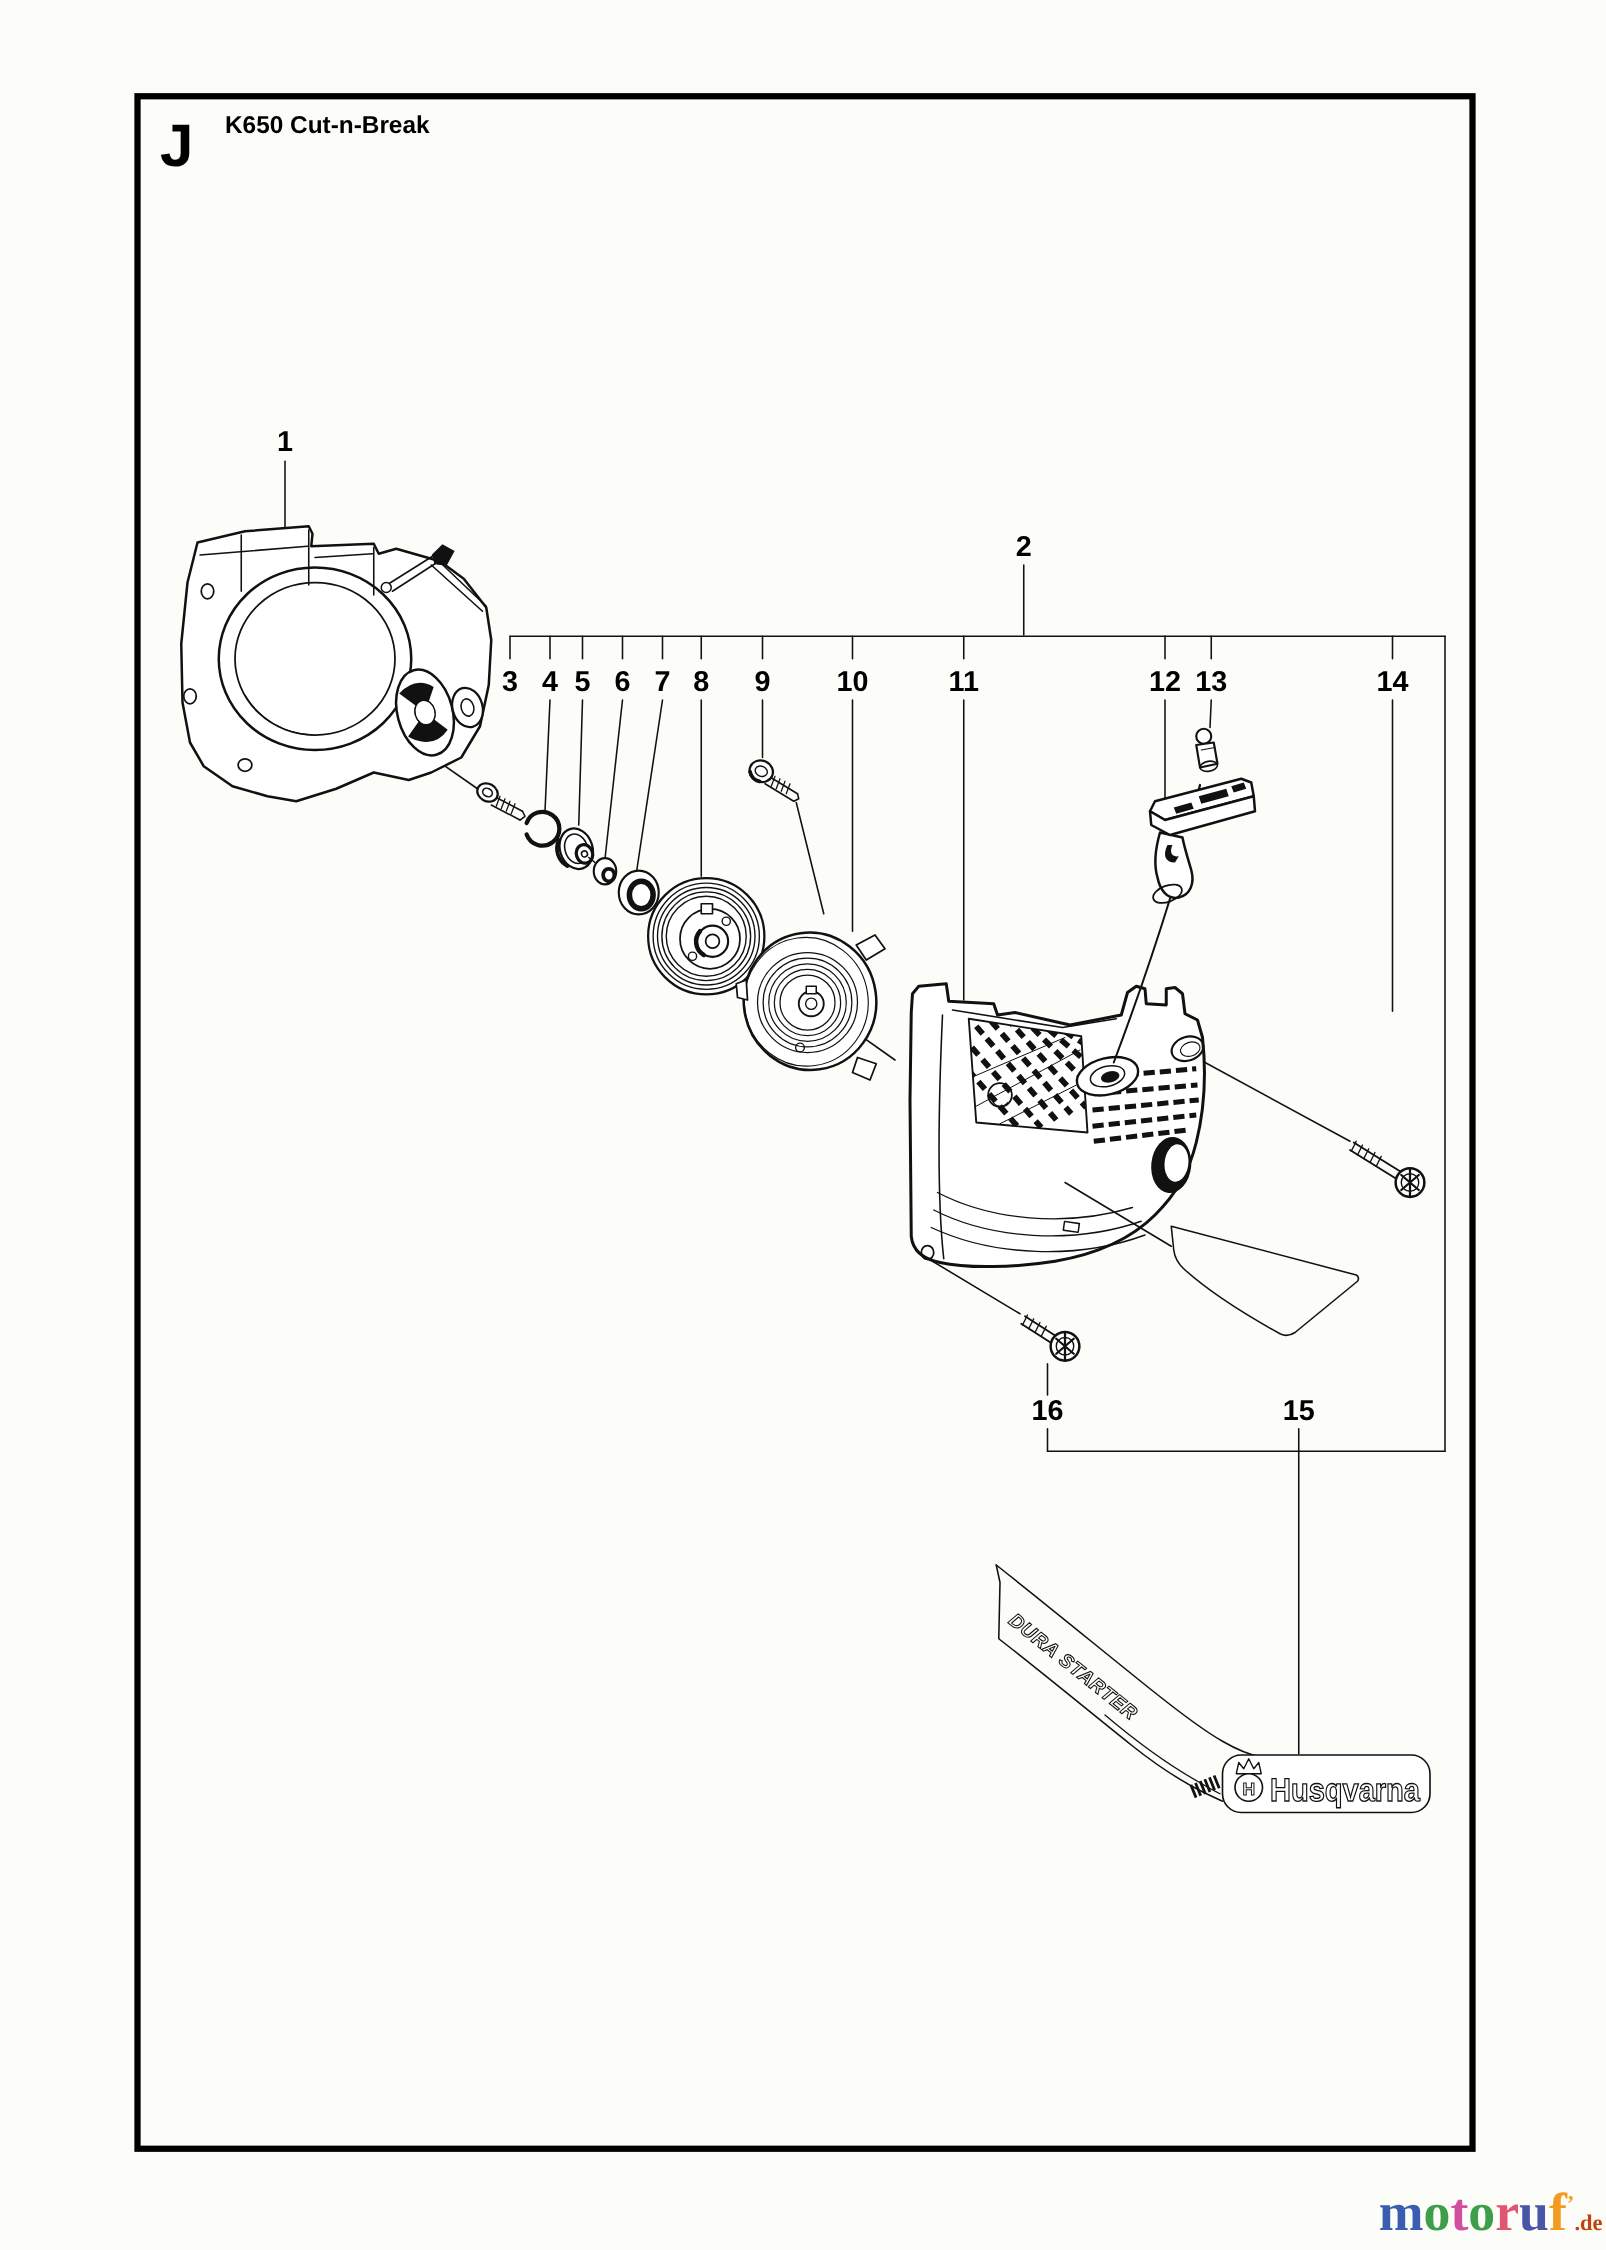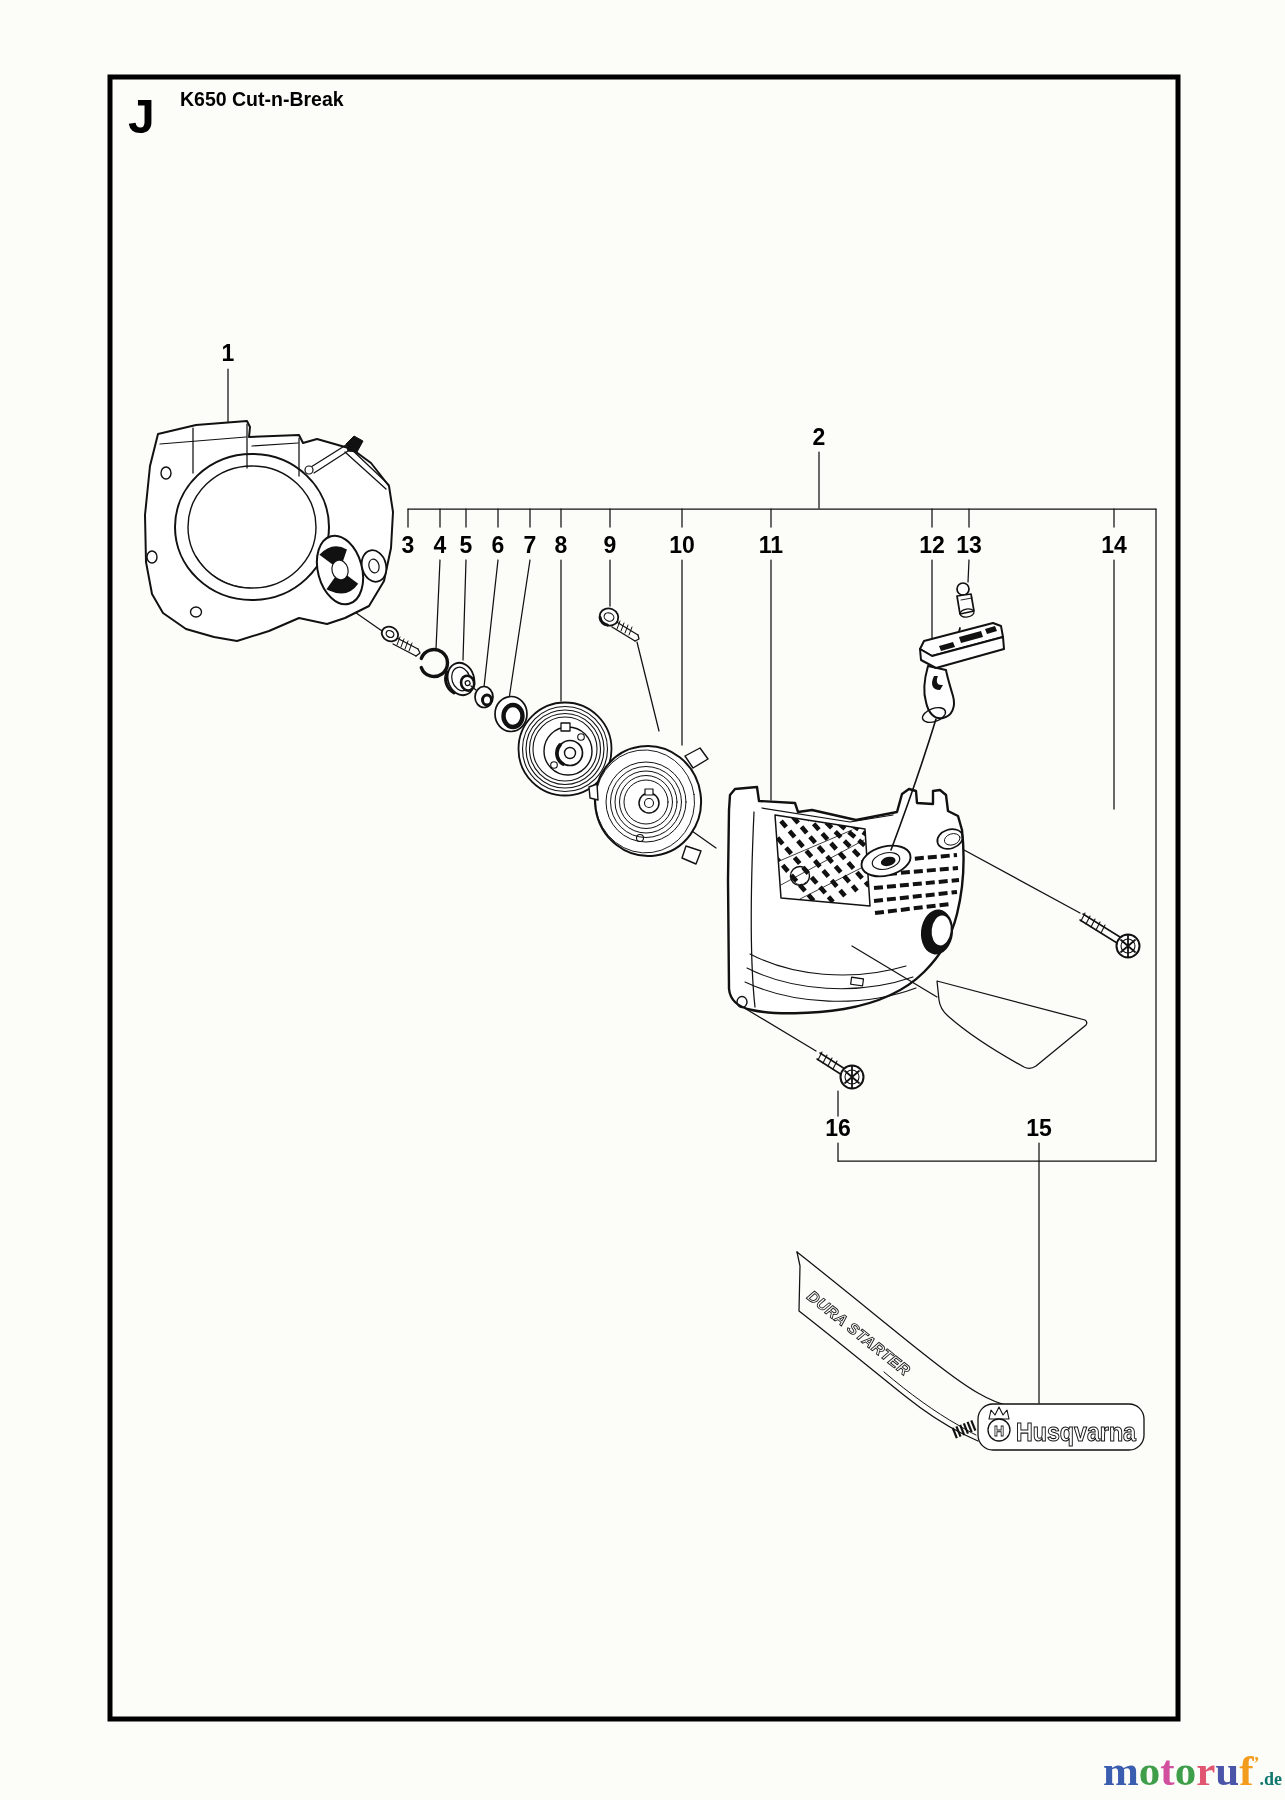--- a/index.html
+++ b/index.html
@@ -14,21 +14,21 @@
   .part{fill:#ffffff;stroke:#111;stroke-linecap:round;stroke-linejoin:round;}
   .callout{font-family:"Liberation Sans",sans-serif;font-weight:bold;font-size:23px;fill:#000;text-anchor:middle;}
   .hdr-letter{font-family:"Liberation Sans",sans-serif;font-weight:bold;font-size:48px;fill:#000;}
   .hdr-title{font-family:"Liberation Sans",sans-serif;font-weight:bold;font-size:19.5px;fill:#000;}
   .outline-txt{font-family:"Liberation Sans",sans-serif;font-weight:bold;fill:#fff;stroke:#111;}
   .watermark{
     position:absolute;right:3px;top:1747px;
     font-family:"Liberation Serif",serif;font-weight:bold;font-size:43px;
     white-space:nowrap;line-height:1.1;
   }
-  .watermark .suffix{font-size:18px;color:#0f766e;}
+  .watermark .suffix{font-size:18px;color:#c2410c;}
   .wm-small{font-size:0.42em;vertical-align:super;}
 </style>
 </head>
 <body>
 
 <svg width="1285" height="1800" viewBox="0 0 1285 1800">
 
   <rect x="110" y="77" width="1068" height="1642" fill="none" stroke="#000" stroke-width="5"></rect>
 
   <text x="128" y="133" class="hdr-letter">J</text>

